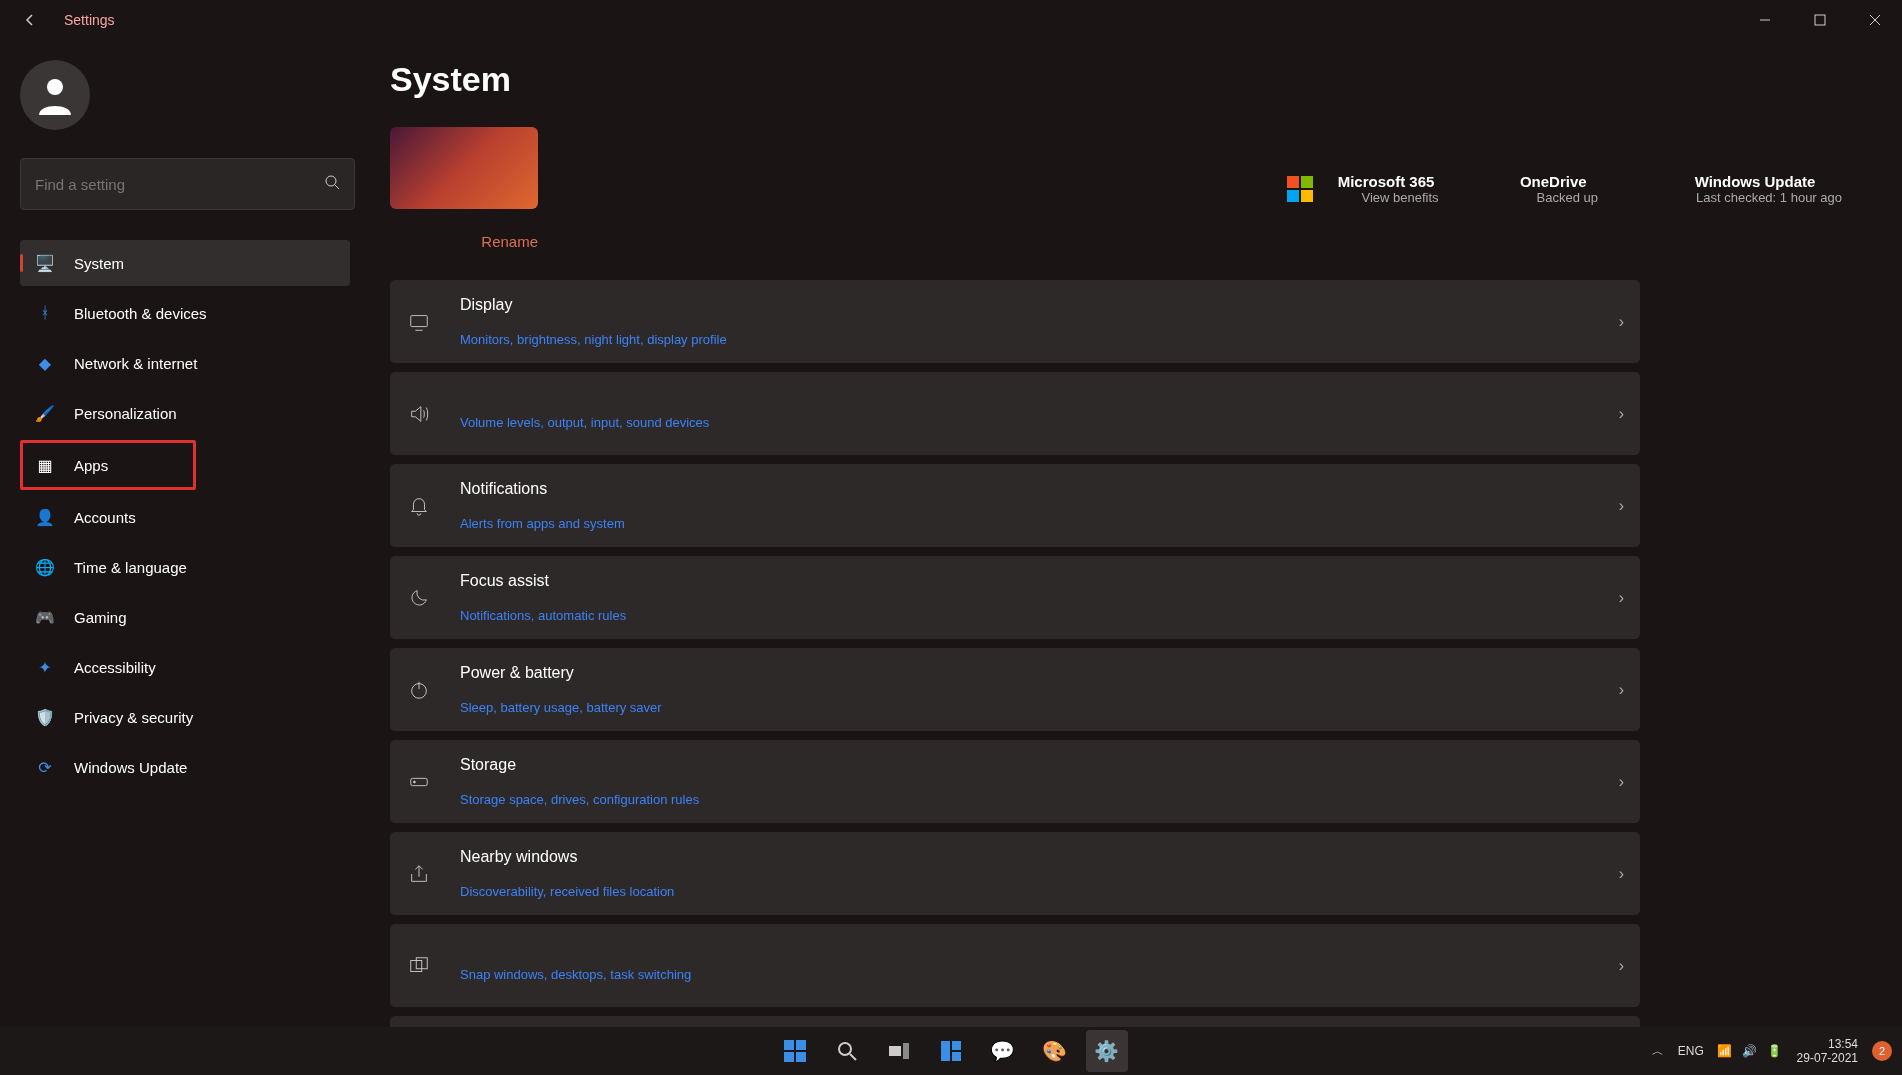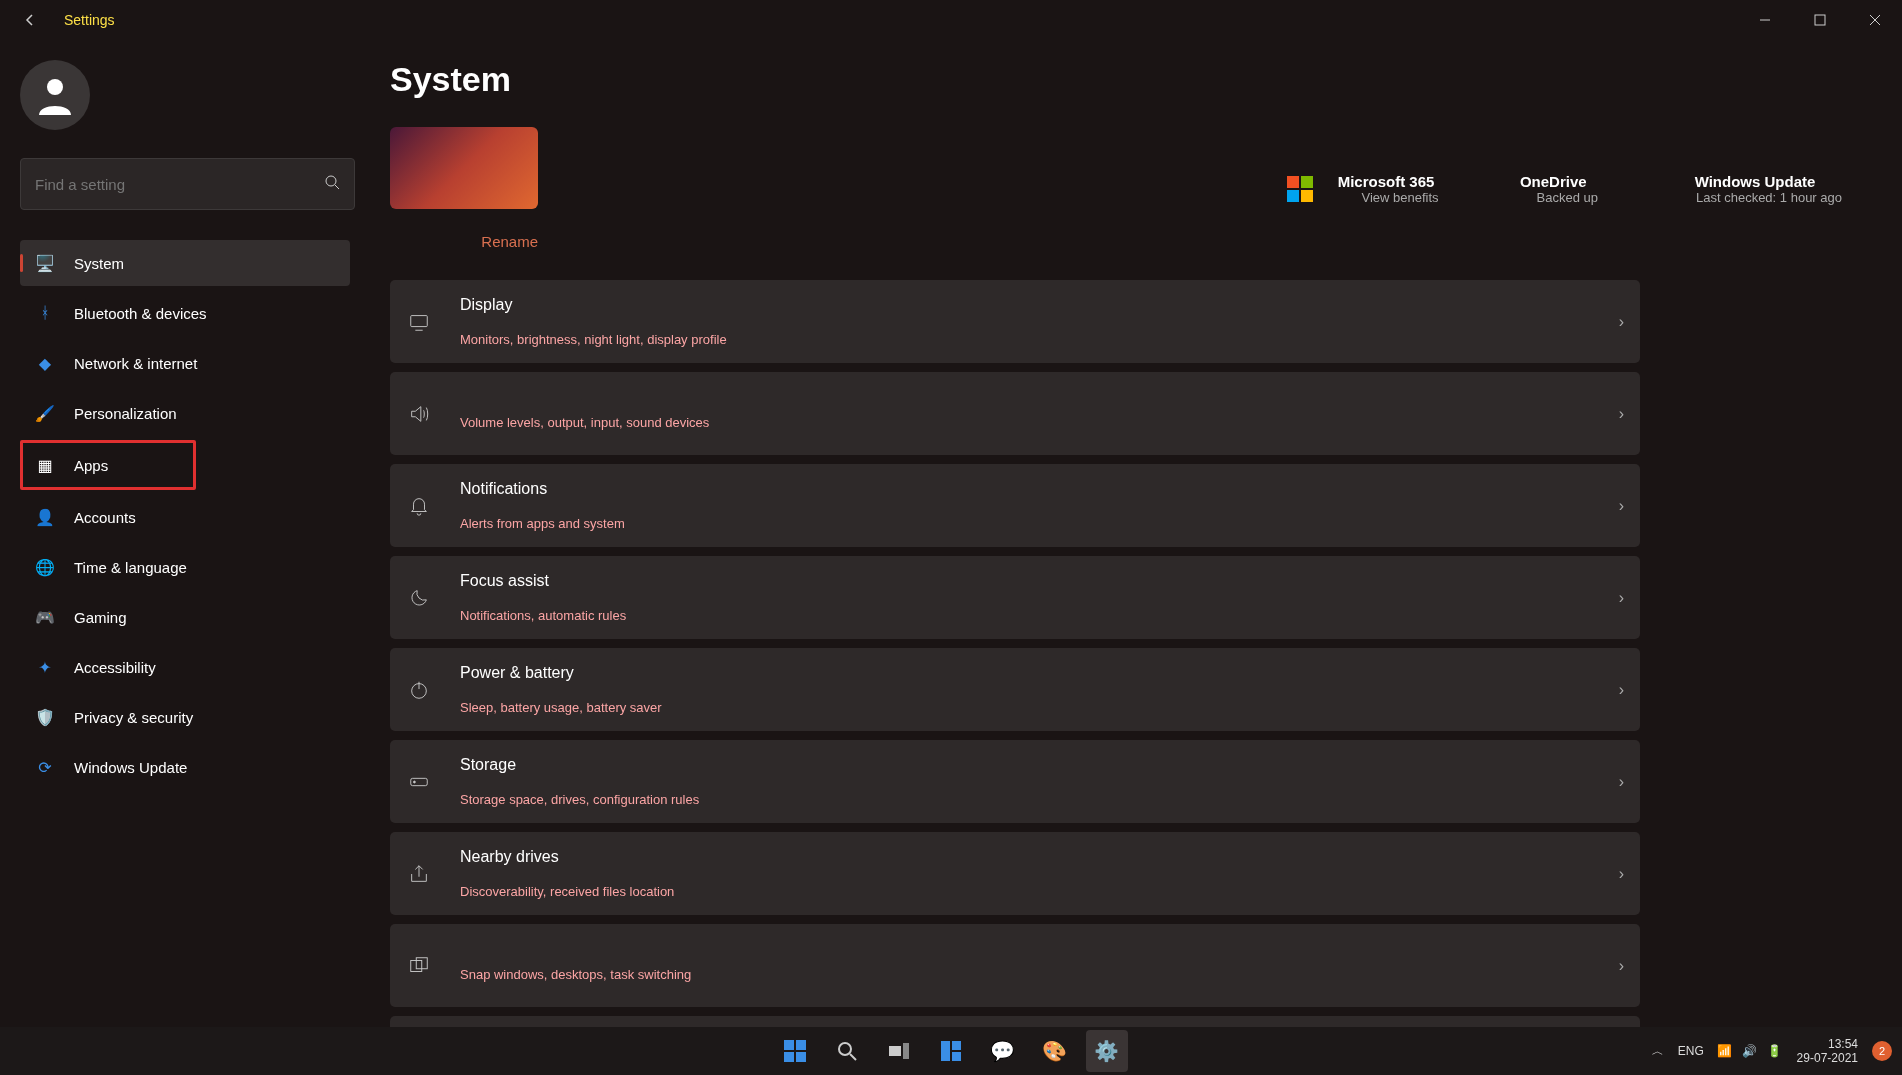--- a/index.html
+++ b/index.html
@@ -1,20 +1,20 @@
 <!DOCTYPE html>
 <html><head>
 <meta charset="utf-8">
 <style>
 * { margin: 0; padding: 0; box-sizing: border-box; font-family: "Segoe UI", sans-serif; }
 body { background: #1a1414; color: #ffffff; width: 1902px; height: 1075px; overflow: hidden; position: relative; }
 
 .titlebar { height: 40px; display: flex; align-items: center; padding-left: 18px; }
 .back-btn { width: 24px; height: 24px; display: flex; align-items: center; justify-content: center; cursor: pointer; }
-.titlebar-title { margin-left: 22px; font-size: 14px; color: #fde047; }
+.titlebar-title { margin-left: 22px; font-size: 14px; color: #fca5a5; }
 .window-controls { position: absolute; top: 0; right: 0; display: flex; }
 .window-controls div { width: 55px; height: 40px; display: flex; align-items: center; justify-content: center; cursor: pointer; }
 
 .main { display: flex; height: calc(100% - 40px - 48px); }
 
 .sidebar { width: 370px; padding: 20px 20px 0 20px; }
 .avatar { width: 70px; height: 70px; border-radius: 50%; background: #3a3636; display: flex; align-items: center; justify-content: center; margin-bottom: 28px; }
 .avatar svg { width: 48px; height: 48px; fill: #fff; }
 
 .search-box { width: 335px; height: 52px; background: #2b2626; border: 1px solid #3d3939; border-radius: 4px; display: flex; align-items: center; padding: 0 14px; margin-bottom: 30px; }
@@ -40,21 +40,21 @@
 .ms-logo { width: 26px; height: 26px; display: grid; grid-template-columns: 1fr 1fr; grid-template-rows: 1fr 1fr; gap: 2px; }
 .ms-logo span:nth-child(1){background:#f25022;} .ms-logo span:nth-child(2){background:#7fba00;} .ms-logo span:nth-child(3){background:#00a4ef;} .ms-logo span:nth-child(4){background:#ffb900;}
 .info-title { font-size: 15px; font-weight: 600; }
 .info-sub { font-size: 13px; color: #aaa; margin-left: 28px; }
 
 .settings-list { display: flex; flex-direction: column; gap: 9px; width: 1250px; }
 .setting-row { background: #2e2929; border-radius: 5px; height: 83px; display: flex; align-items: center; padding: 0 16px; cursor: pointer; }
 .setting-icon { width: 26px; height: 26px; margin-right: 28px; display: flex; align-items: center; justify-content: center; }
 .setting-text { flex: 1; }
 .setting-title { font-size: 16px; }
-.setting-desc { font-size: 13px; color: #fca5a5; margin-top: 18px; }
+.setting-desc { font-size: 13px; color: #3b82f6; margin-top: 18px; }
 .chevron { color: #aaa; }
 
 .taskbar { position: absolute; bottom: 0; left: 0; right: 0; height: 48px; background: #1c1818; display: flex; align-items: center; }
 .taskbar-center { position: absolute; left: 50%; transform: translateX(-50%); display: flex; gap: 10px; }
 .taskbar-item { width: 42px; height: 42px; border-radius: 4px; display: flex; align-items: center; justify-content: center; cursor: pointer; }
 .taskbar-item.active { background: #3a3434; }
 .taskbar-right { position: absolute; right: 10px; display: flex; align-items: center; gap: 14px; font-size: 12px; color: #ddd; }
 .tray-icons { display: flex; gap: 10px; align-items: center; }
 .datetime { text-align: right; line-height: 1.2; }
 .notif-badge { width: 20px; height: 20px; border-radius: 50%; background: #e06030; color: #fff; display: flex; align-items: center; justify-content: center; font-size: 11px; }
@@ -266,21 +266,21 @@
         </div>
         <span class="chevron">›</span>
       </div>
       <div class="setting-row">
         <span class="setting-icon">
             <svg width="22" height="22" viewBox="0 0 24 24" stroke="#ccc" fill="none">
               <path d="M4 12v8h16v-8M12 3v12M8 7l4-4 4 4"></path>
             </svg>
           </span>
         <div class="setting-text">
-          <div class="setting-title">Nearby drives</div>
+          <div class="setting-title">Nearby windows</div>
           <div class="setting-desc">Discoverability, received files location</div>
         </div>
         <span class="chevron">›</span>
       </div>
       <div class="setting-row">
         <span class="setting-icon">
             <svg width="22" height="22" viewBox="0 0 24 24" stroke="#ccc" fill="none">
               <rect x="3" y="6" width="12" height="12"></rect>
               <rect x="9" y="3" width="12" height="12"></rect>
             </svg>

